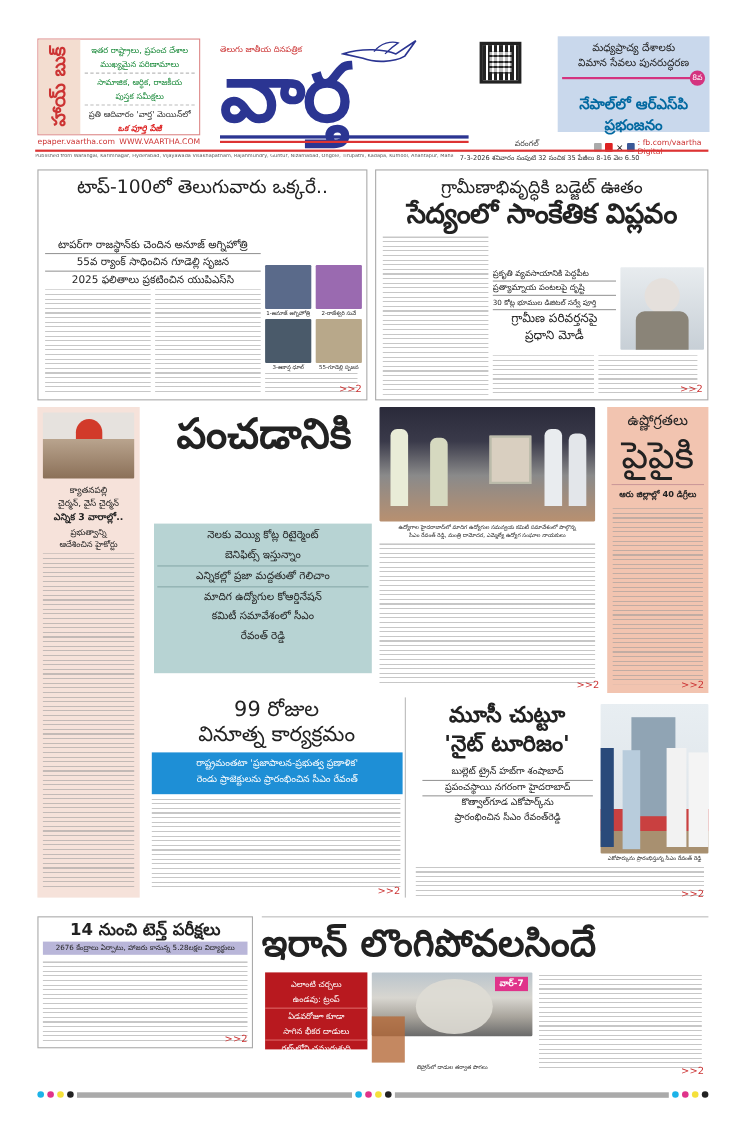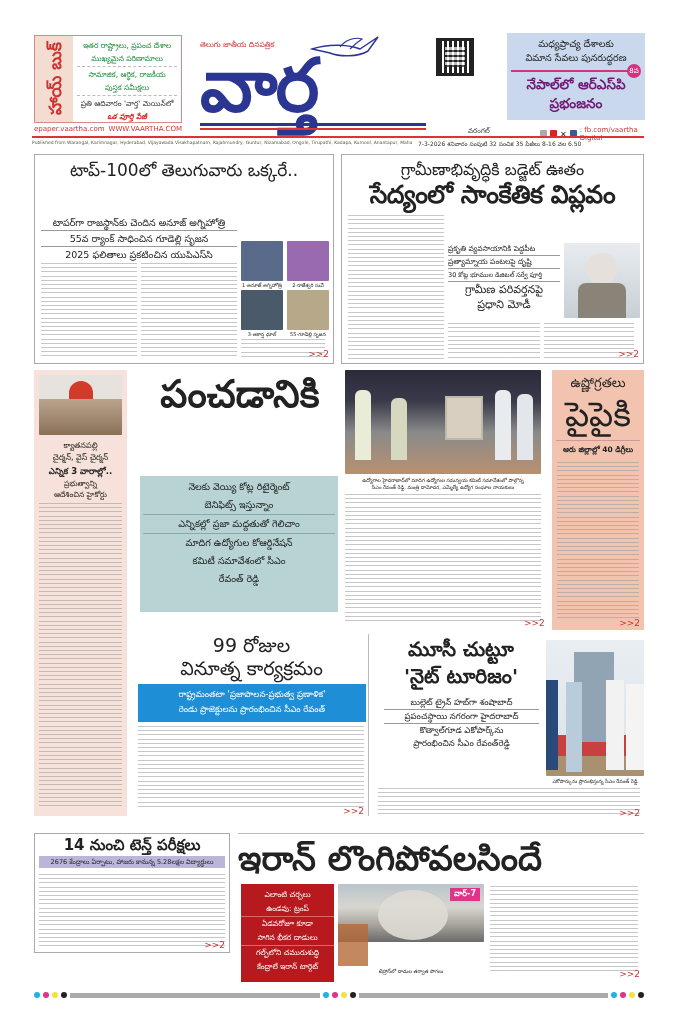--- a/index.html
+++ b/index.html
@@ -21,21 +21,21 @@
 .logo .word{position:absolute;left:0;top:14px;width:232px;height:72px;color:#2b3592;font-size:74px;font-weight:bold;line-height:72px;letter-spacing:-2px;font-family:"DejaVu Sans",sans-serif}
 .logo .rule1{position:absolute;left:0;top:88px;width:226px;height:3px;background:#2b3592}
 .logo .rule2{position:absolute;left:0;top:93px;width:226px;height:2px;background:#d33}
 .qr{position:absolute;left:404px;top:8px;width:38px;height:38px;background:
  repeating-linear-gradient(90deg,#222 0 3px,#fff 3px 5px),#fff;border:3px solid #222}
 .qr::after{content:"";position:absolute;inset:6px;background:repeating-linear-gradient(0deg,#222 0 2px,#fff 2px 5px);opacity:.7}
 .adbox{position:absolute;left:475px;top:3px;width:138px;height:87px;background:#c9d8ec;text-align:center;padding-top:4px}
 .adbox .t1{font-size:9.5px;line-height:14px;color:#222}
 .adbox .pink{position:absolute;left:4px;top:37px;width:128px;height:2px;background:#d4337f}
 .adbox .badge{position:absolute;right:4px;top:31px;width:14px;height:14px;border-radius:50%;background:#d4337f;color:#fff;font-size:7px;line-height:14px}
-.adbox .t2{position:absolute;left:0;right:0;top:42px;font-size:13.5px;line-height:19px;font-weight:bold;color:#701a75}
+.adbox .t2{position:absolute;left:0;right:0;top:53px;font-size:13.5px;line-height:19px;font-weight:bold;color:#0369a1}
 .edition{position:absolute;left:436px;top:97px;font-size:7px;color:#444}
 .social{position:absolute;left:508px;top:96px;font-size:7px;color:#c33;display:flex;gap:3px;align-items:center}
 .social .ic{width:9px;height:8px;display:inline-block;border-radius:1px}
 .redbar{position:absolute;left:0;top:106px;width:612px;height:2px;background:#d33}
 .published{position:absolute;left:0;top:110px;font-size:4.5px;color:#555;width:380px;white-space:nowrap;overflow:hidden}
 .dateline{position:absolute;left:386px;top:110px;font-size:6px;color:#333;white-space:nowrap}
 
 .box{position:absolute;border:1px solid #aaa;background:#fff}
 .h-sub{text-align:center;color:#222}
 .textfill{background:repeating-linear-gradient(180deg,#999 0 1px,transparent 1px 4.2px);opacity:.55}
@@ -223,21 +223,21 @@
 
   <div class="box" style="left:2px;top:803px;width:196px;height:120px">
     <div class="h-sub" style="font-size:15px;line-height:22px;font-weight:bold">14 నుంచి టెన్త్ పరీక్షలు</div>
     <div class="h-sub" style="margin:0 4px;background:#b9b6d9;font-size:6.5px;line-height:12px">2676 కేంద్రాలు ఏర్పాటు, హాజరు కానున్న 5.28లక్షల విద్యార్థులు</div>
     <div class="abs textfill" style="left:4px;top:40px;width:186px;height:74px"></div>
     <div class="more" style="bottom:2px">&gt;&gt;2</div>
   </div>
 
   <div class="abs" style="left:206px;top:803px;width:406px;height:150px;border-top:1px solid #bbb">
     <div style="position:absolute;left:0;top:4px;width:400px;font-size:34px;line-height:40px;font-weight:bold;white-space:nowrap">ఇరాన్ లొంగిపోవలసిందే</div>
-    <div class="abs" style="left:3px;top:50px;width:93px;height:98px;background:#b8191f;padding-top:4px">
+    <div class="abs" style="left:3px;top:50px;width:93px;height:70px;background:#b8191f;padding-top:4px">
       <div class="h-sub" style="color:#fff;font-size:7.5px;line-height:14px">ఎలాంటి చర్చలు</div>
       <div class="h-sub" style="color:#fff;font-size:7.5px;line-height:14px;border-bottom:1px solid #d66">ఉండవు: ట్రంప్</div>
       <div class="h-sub" style="color:#fff;font-size:7.5px;line-height:14px">ఏడవరోజూ కూడా</div>
       <div class="h-sub" style="color:#fff;font-size:7.5px;line-height:14px;border-bottom:1px solid #d66">సాగిన భీకర దాడులు</div>
       <div class="h-sub" style="color:#fff;font-size:7.5px;line-height:14px">గల్ఫ్‌లోని చమురుశుద్ధి</div>
       <div class="h-sub" style="color:#fff;font-size:7.5px;line-height:14px">కేంద్రాలే ఇరాన్ టార్గెట్</div>
     </div>
     <div class="photo" style="left:100px;top:50px;width:146px;height:58px;background:linear-gradient(180deg,#b9c4cc 0,#d8d6d0 40%,#a8a49c 70%,#6a6a6a 100%)">
       <div class="abs" style="left:40px;top:6px;width:70px;height:50px;border-radius:50%;background:#dedbd4;opacity:.9"></div>
       <div class="abs" style="left:0;top:40px;width:30px;height:42px;background:#b56a3a;opacity:.8"></div>

